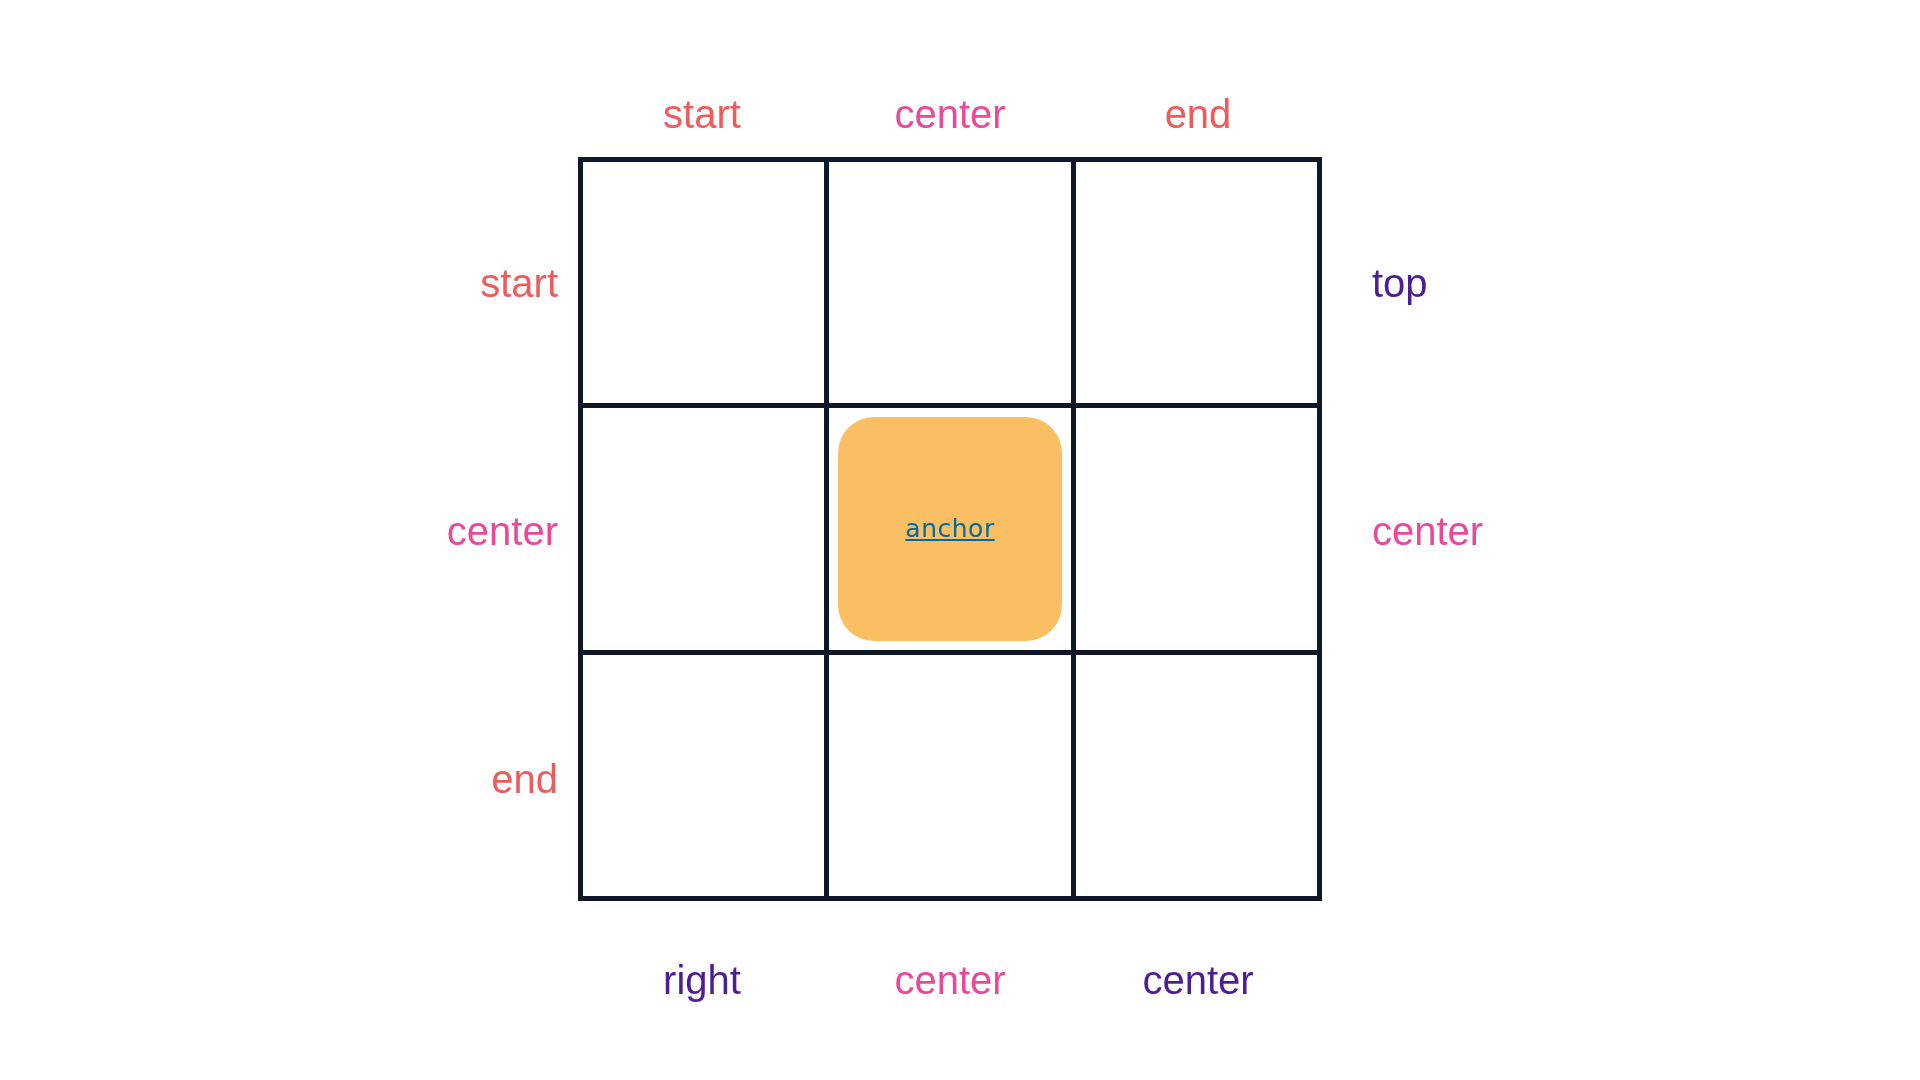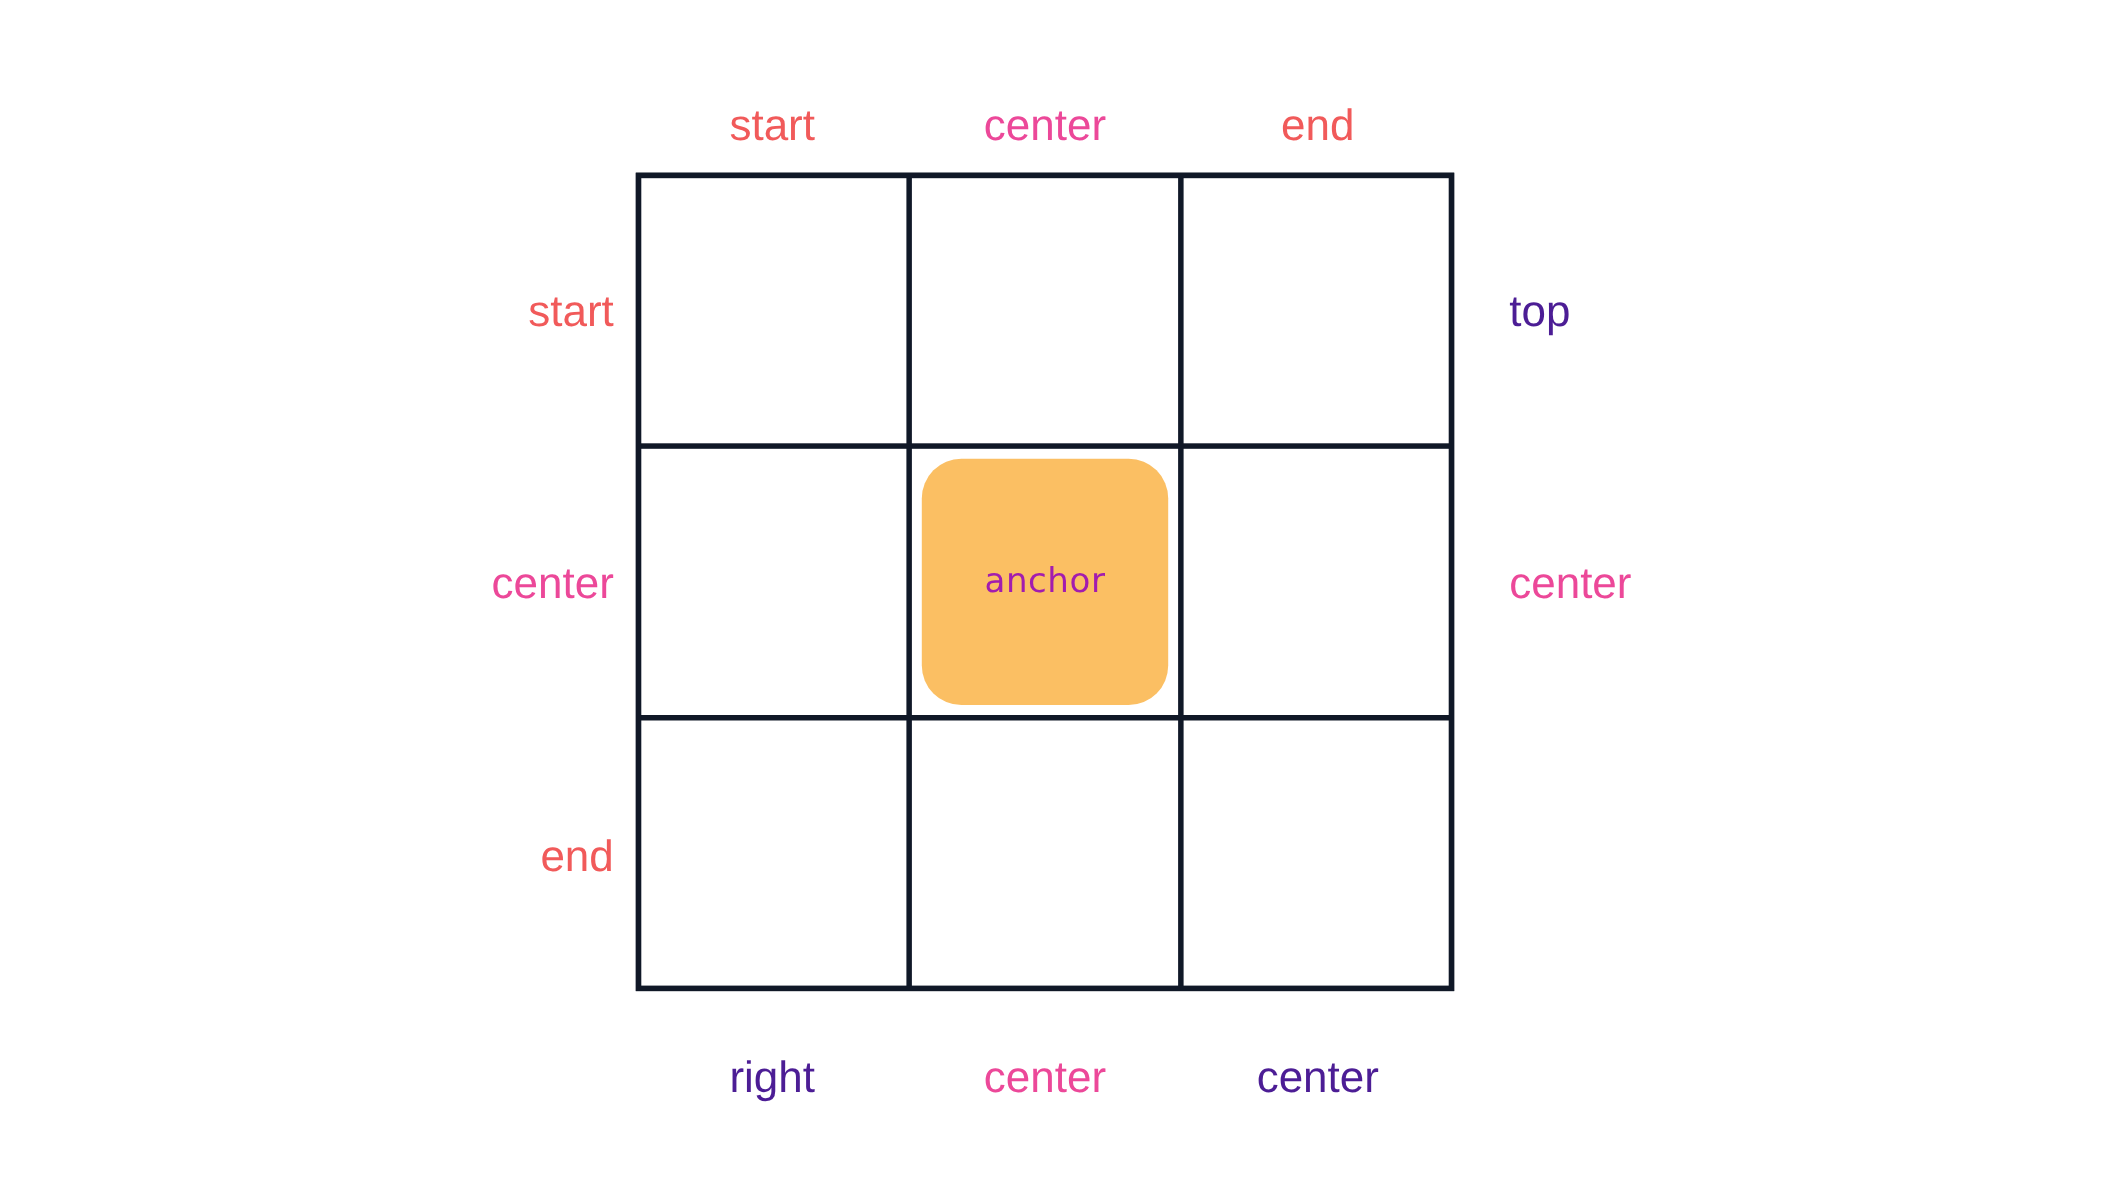--- a/index.html
+++ b/index.html
@@ -57,25 +57,26 @@
     right: 9px;
     bottom: 9px;
     background: #fbbf63;
     border-radius: 36px;
     display: flex;
     align-items: center;
     justify-content: center;
   }
   .anchor-label {
     font-family: "DejaVu Sans", "Liberation Sans", sans-serif;
-    font-size: 31px;
-    color: #a21caf;
+    font-size: 25px;
+    color: #0369a1;
     letter-spacing: 0.5px;
     line-height: 1;
     user-select: none;
+    text-decoration: underline;
   }
 
   
   .lbl {
     position: absolute;
     font-family: Liberation Sans, sans-serif;
     font-size: 40px;
     line-height: 1;
     white-space: nowrap;
     user-select: none;

